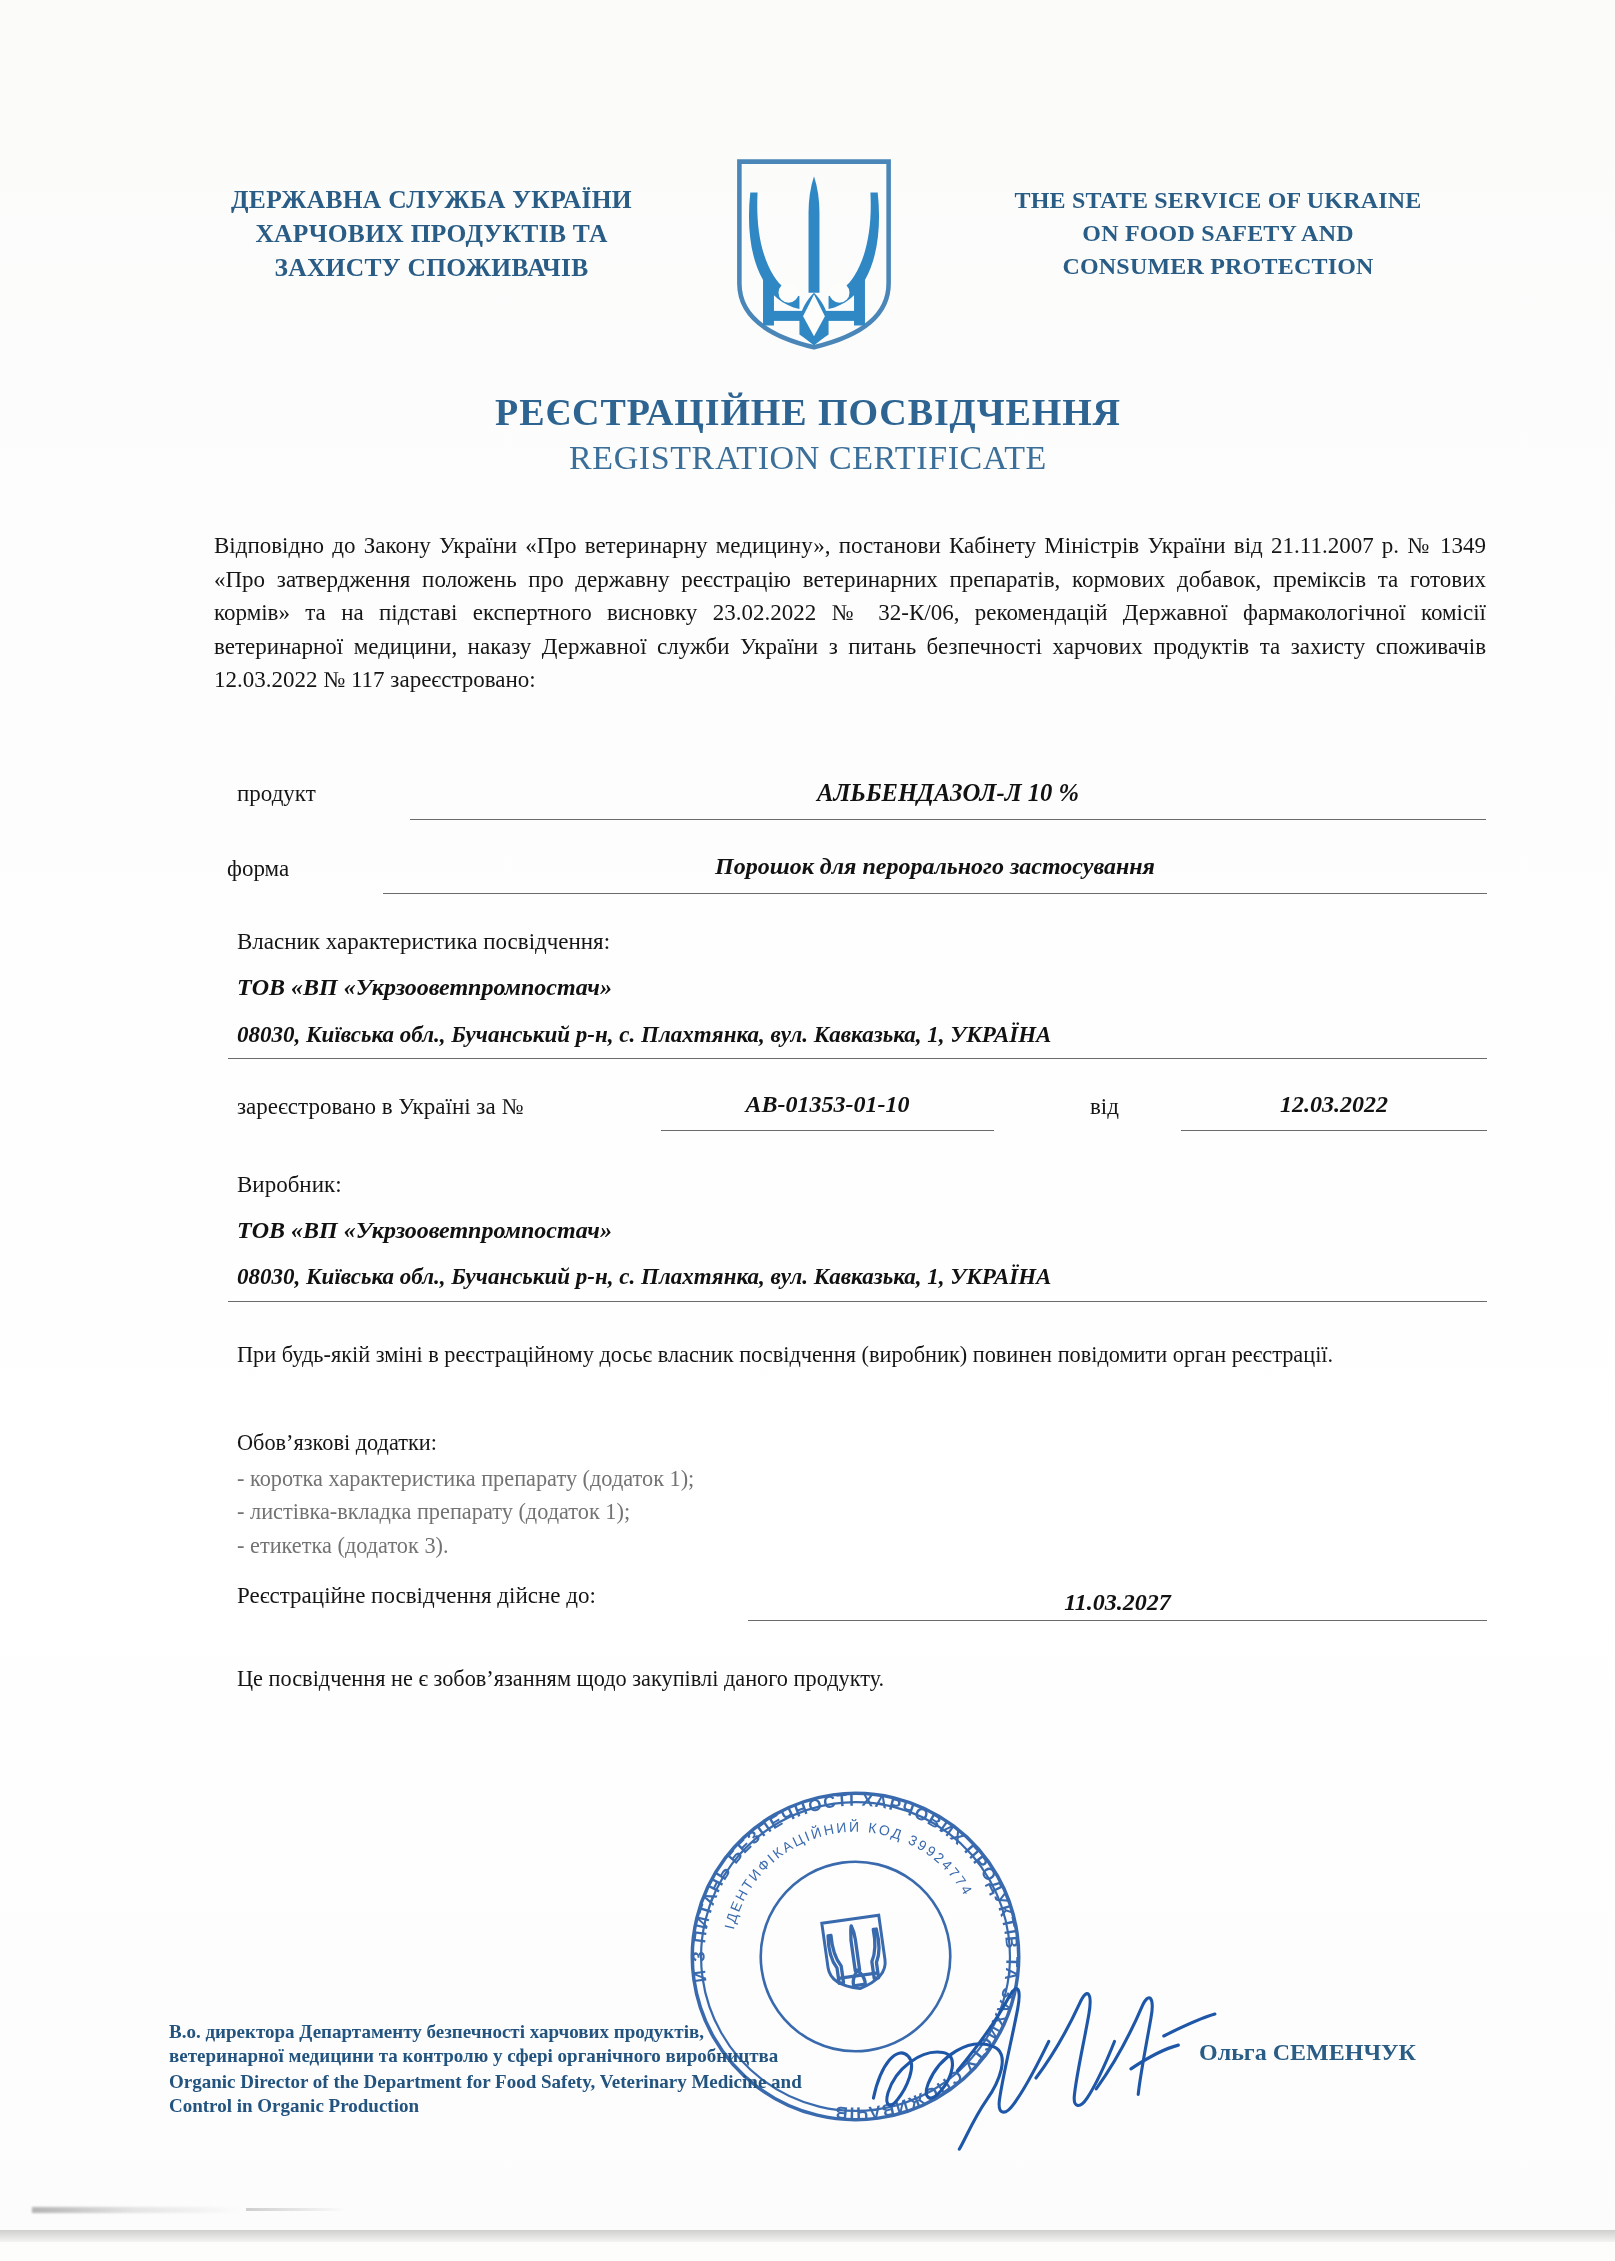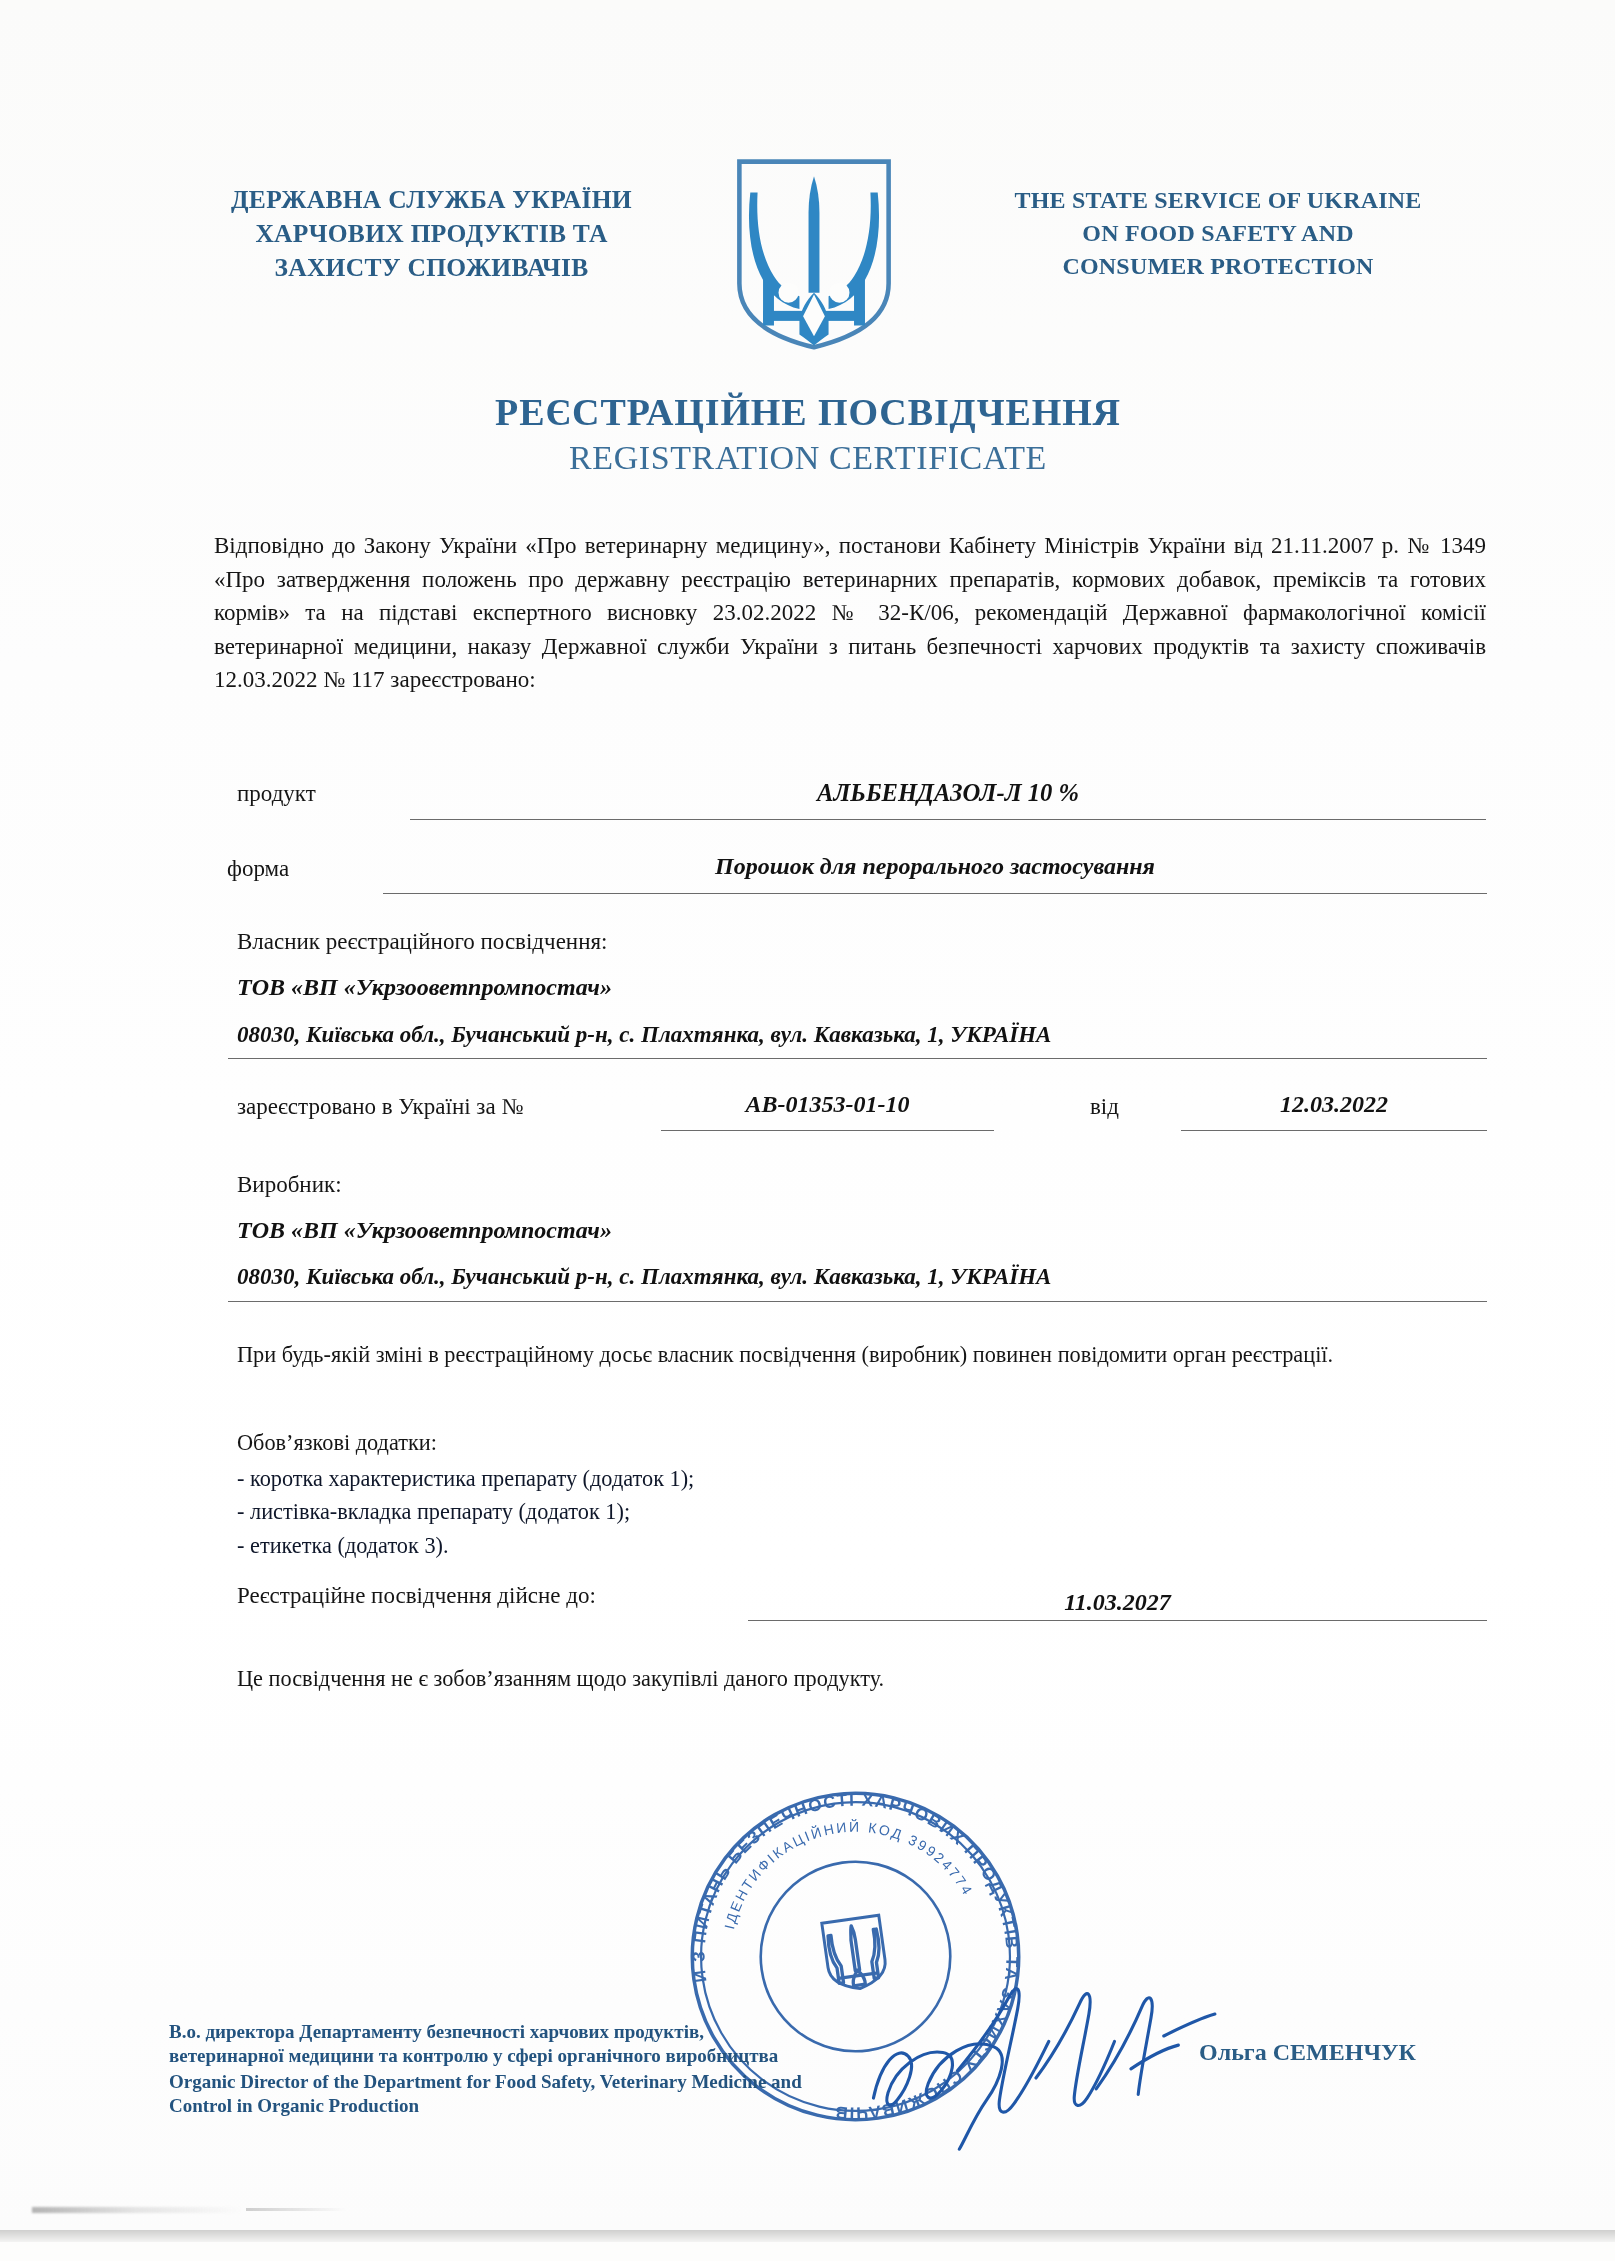--- a/index.html
+++ b/index.html
@@ -248,21 +248,21 @@
     font-size: 22.3px;
     color: #151515;
   }
   .annex-list {
     position: absolute;
     left: 237px;
     top: 1462px;
     width: 912px;
     font-size: 22.3px;
     line-height: 1.5;
-    color: #0f172a;
+    color: #737373;
   }
   .annex-list div { white-space: nowrap; }
 
   .valid-label { left: 237px; top: 1583px; }
   .valid-line  { left: 748px; top: 1620px; width: 739px; }
   .valid-value {
     left: 748px; top: 1579px; width: 739px;
     text-align: center;
     font-size: 24px;
     font-style: italic;
@@ -365,21 +365,21 @@
   <div class="intro">Відповідно до Закону України «Про ветеринарну медицину», постанови Кабінету Міністрів України від 21.11.2007 р. № 1349 «Про затвердження положень про державну реєстрацію ветеринарних препаратів, кормових добавок, преміксів та готових кормів» та на підставі експертного висновку 23.02.2022 № 32-К/06, рекомендацій Державної фармакологічної комісії ветеринарної медицини, наказу Державної служби України з питань безпечності харчових продуктів та захисту споживачів 12.03.2022 № 117 зареєстровано:</div>
 
   <div class="field-label prod-label">продукт</div>
   <div class="field-value prod-value">АЛЬБЕНДАЗОЛ-Л 10 %</div>
   <div class="field-line prod-line"></div>
 
   <div class="field-label form-label">форма</div>
   <div class="field-value form-value">Порошок для перорального застосування</div>
   <div class="field-line form-line"></div>
 
-  <div class="owner-head">Власник реєстраційного посвідчення:</div>
+  <div class="owner-head">Власник характеристика посвідчення:</div>
   <div class="owner-name">ТОВ «ВП «Укрзооветпромпостач»</div>
   <div class="owner-addr">08030, Київська обл., Бучанський р-н, с. Плахтянка, вул. Кавказька, 1, УКРАЇНА</div>
   <div class="field-line owner-line"></div>
 
   <div class="field-label reg-label">зареєстровано в Україні за №</div>
   <div class="field-value reg-num-value">АВ-01353-01-10</div>
   <div class="field-line reg-num-line"></div>
   <div class="field-label reg-vid">від</div>
   <div class="field-value reg-date-value">12.03.2022</div>
   <div class="field-line reg-date-line"></div>

